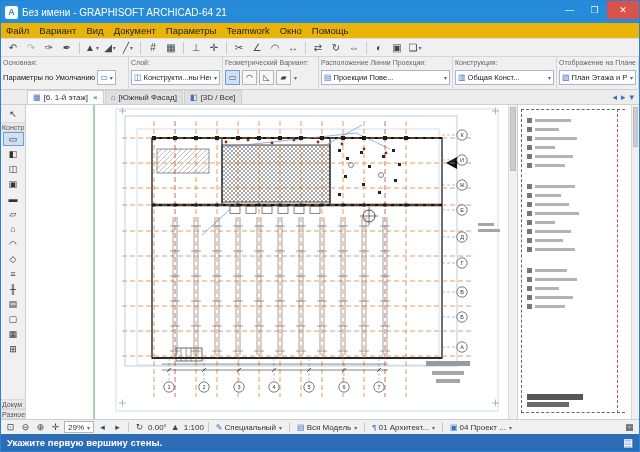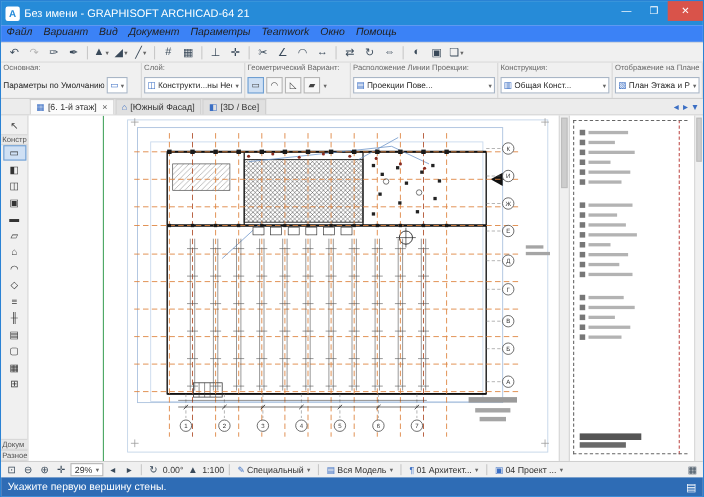--- a/index.html
+++ b/index.html
@@ -7,21 +7,21 @@
   .window { width:640px; height:452px; border:1px solid #2a82d4; display:flex; flex-direction:column; background:#f0f0f0; overflow:hidden; }
 
   
   .titlebar { height:22px; background:#268bd8; display:flex; align-items:center; color:#fff; flex:0 0 auto; }
   .app-icon { width:13px; height:13px; margin:0 4px; background:#fff; color:#268bd8; font-size:9px; font-weight:bold; display:flex; align-items:center; justify-content:center; border-radius:2px; }
   .title { flex:1; font-size:10px; white-space:nowrap; overflow:hidden; }
   .win-btn { width:25px; height:18px; display:flex; align-items:center; justify-content:center; font-size:9px; color:#fff; align-self:flex-start; }
   .win-btn.close { width:32px; background:#d9534a; }
 
   
-  .menubar { height:16px; display:flex; align-items:flex-end; background:#3b82f6; border-bottom:1px solid #dcdcdc; font-size:9.5px; color:#222; flex:0 0 auto;font-style:italic; }
+  .menubar { height:16px; display:flex; align-items:center; background:#eab308; border-bottom:1px solid #dcdcdc; font-size:9.5px; color:#222; flex:0 0 auto; }
   .menu-item { padding:0 5px; height:16px; line-height:16px; white-space:nowrap; }
 
   
   .toolbar { height:18px; display:flex; align-items:center; background:#f0f0f0; border-bottom:1px solid #d5d5d5; padding-left:3px; flex:0 0 auto; }
   .tb-btn { height:15px; min-width:16px; display:flex; align-items:center; justify-content:center; font-size:10px; color:#3a4a5a; margin:0 1px; }
   .tb-btn.disabled { color:#b5b5b5; }
   .tb-sep { width:1px; height:12px; background:#c8c8c8; margin:0 3px; }
   .dd { font-size:6px; color:#666; margin-left:1px; }
 
   
@@ -77,21 +77,21 @@
 
   
   .bottombar { height:15px; display:flex; align-items:center; background:#f0f0f0; border-top:1px solid #cfcfcf; font-size:8px; color:#333; padding:0 3px; gap:2px; flex:0 0 auto; }
   .bb-btn { min-width:13px; height:13px; display:flex; align-items:center; justify-content:center; font-size:9px; color:#3a4a5a; }
   .bb-box { display:flex; align-items:center; border:1px solid #b5b5b5; background:#fff; height:12px; padding:0 3px; gap:2px; white-space:nowrap; }
   .bb-sep { width:1px; height:10px; background:#c8c8c8; margin:0 2px; }
   .bb-opt { display:flex; align-items:center; gap:2px; padding:0 3px; height:13px; white-space:nowrap; }
   .bb-spacer { flex:1; }
 
   
-  .statusbar { height:17px; background:#2e6cb5; color:#fff; display:flex; align-items:center; font-size:9.5px; padding:0 6px; gap:6px; flex:0 0 auto; }
+  .statusbar { height:17px; background:#2e6cb5; color:#fff; display:flex; align-items:center; font-size:9.5px; padding:0 6px; gap:6px; flex:0 0 auto;font-weight:bold; }
   .status-icon { margin-left:auto; font-size:10px; color:#fff; }
 </style>
 </head>
 <body>
 
 <div class="window">
   <div class="titlebar">
     <div class="app-icon">A</div>
     <div class="title">Без имени - GRAPHISOFT ARCHICAD-64 21</div>
     <div class="win-btn">—</div>

